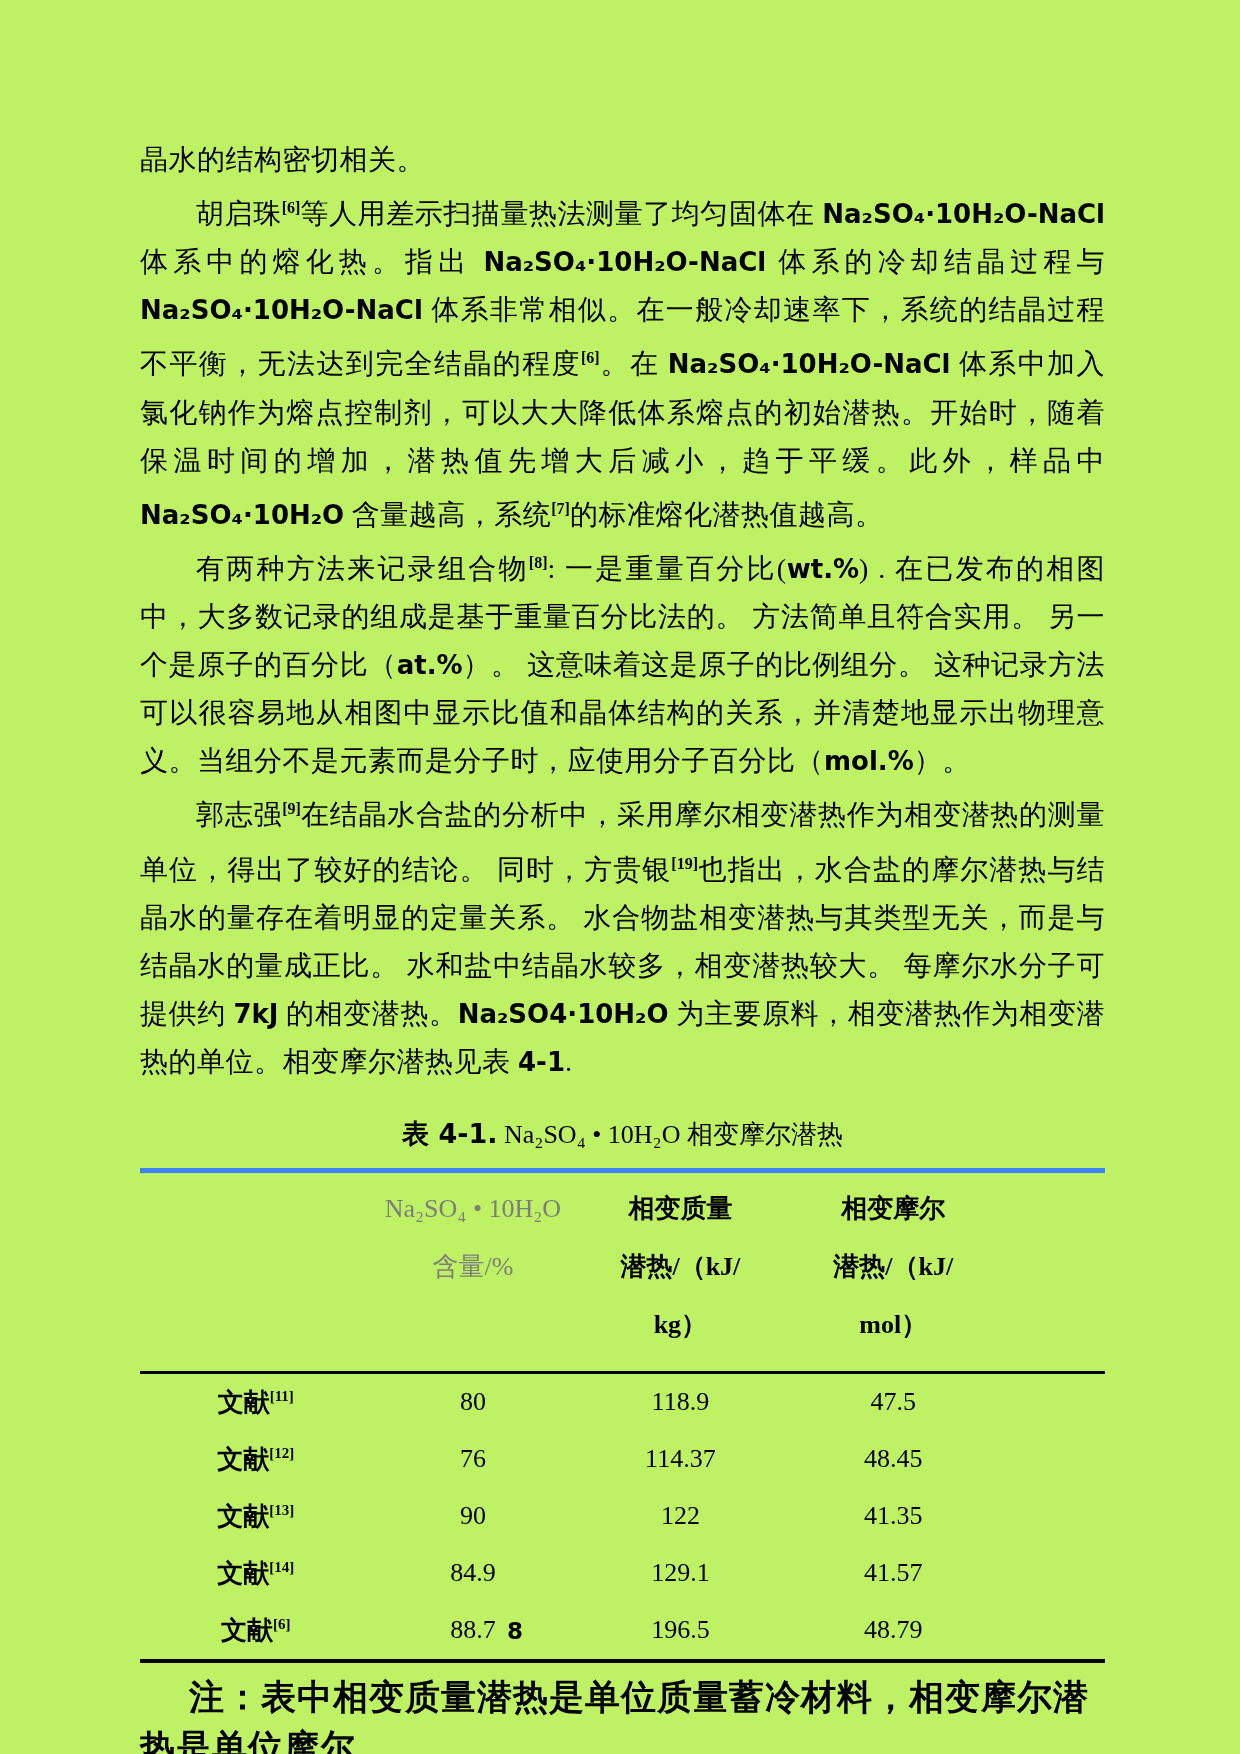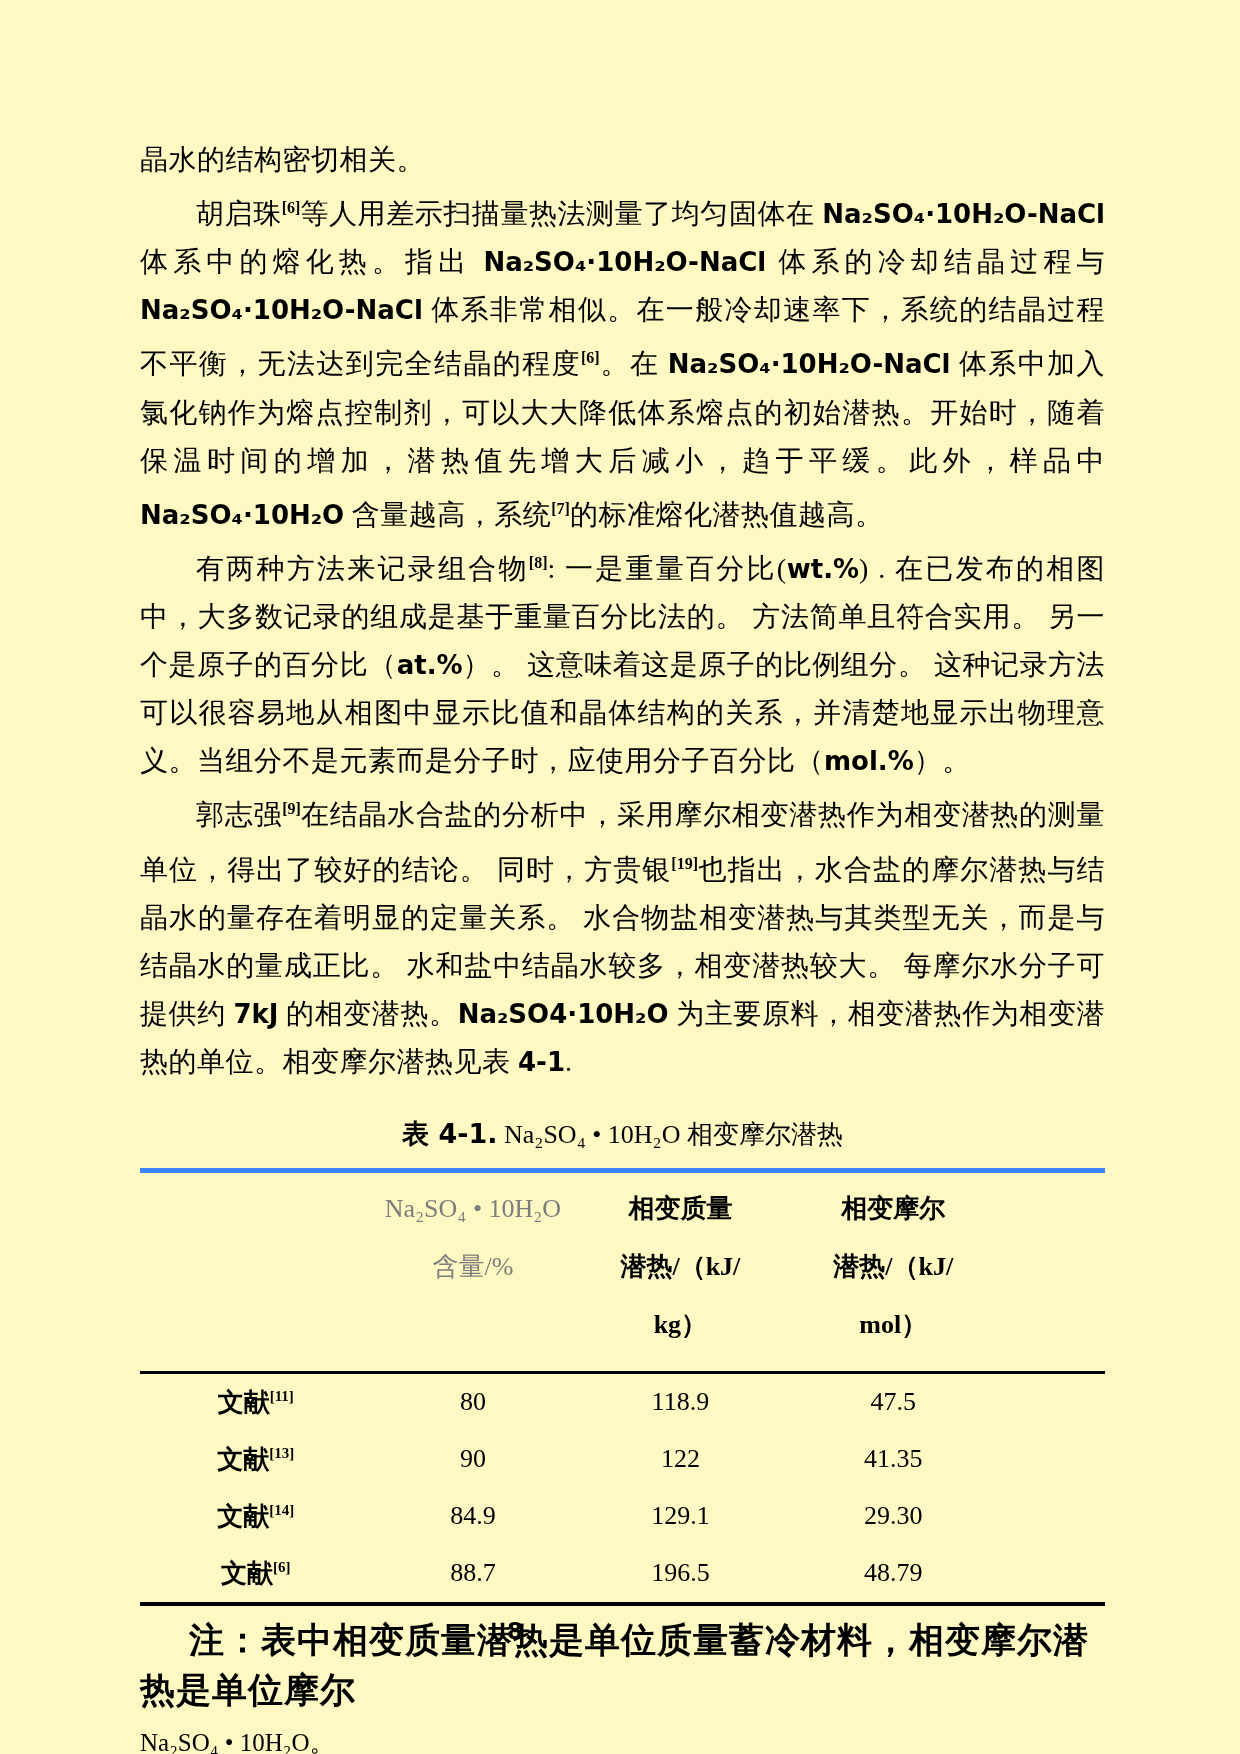--- a/index.html
+++ b/index.html
@@ -1,21 +1,21 @@
 <!DOCTYPE html>
 <html lang="zh"><head>
 <meta charset="utf-8">
 <style>
   html, body { margin:0; padding:0; background:#e8e8e8; }
   .page {
     position: relative;
     width: 1240px;
     height: 1754px;
     margin: 0 auto;
-    background: #fef9c3;
+    background: #bef264;
     color: #000;
     overflow: hidden;
   }
   .content {
     position: absolute;
     left: 140px;
     top: 136px;
     width: 965px;
   }
   p.body {
@@ -147,30 +147,36 @@
         </tr>
       </thead>
       <tbody>
         <tr>
           <td class="lbl"><span>文献</span><sup>[11]</sup></td>
           <td>80</td>
           <td>118.9</td>
           <td class="c4pad">47.5</td>
         </tr>
         <tr>
+          <td class="lbl"><span>文献</span><sup>[12]</sup></td>
+          <td>76</td>
+          <td>114.37</td>
+          <td class="c4pad">48.45</td>
+        </tr>
+        <tr>
           <td class="lbl"><span>文献</span><sup>[13]</sup></td>
           <td>90</td>
           <td>122</td>
           <td class="c4pad">41.35</td>
         </tr>
         <tr>
           <td class="lbl"><span>文献</span><sup>[14]</sup></td>
           <td>84.9</td>
           <td>129.1</td>
-          <td class="c4pad">29.30</td>
+          <td class="c4pad">41.57</td>
         </tr>
         <tr>
           <td class="lbl"><span>文献</span><sup>[6]</sup></td>
           <td>88.7</td>
           <td>196.5</td>
           <td class="c4pad">48.79</td>
         </tr>
       </tbody>
     </table>
 

